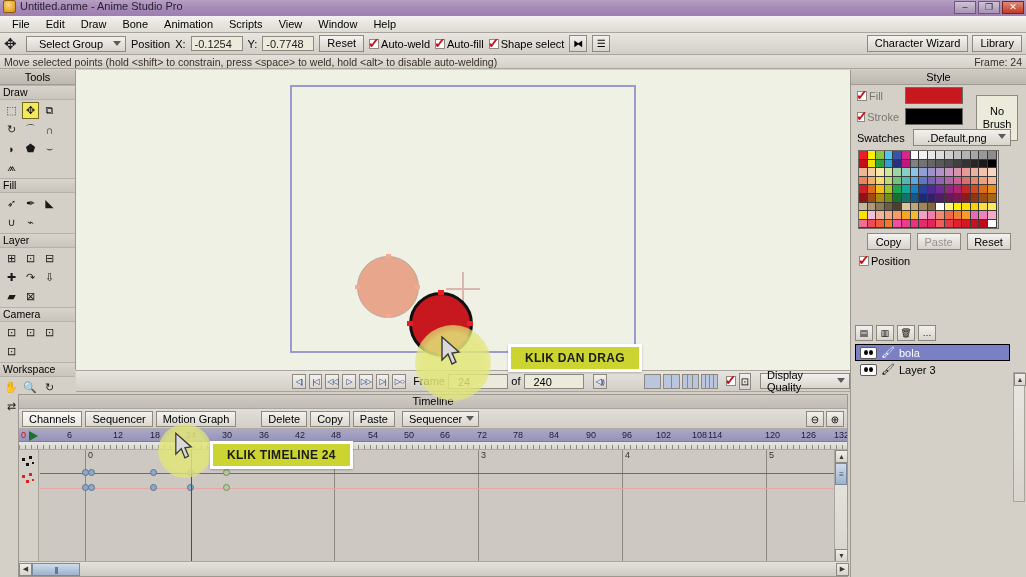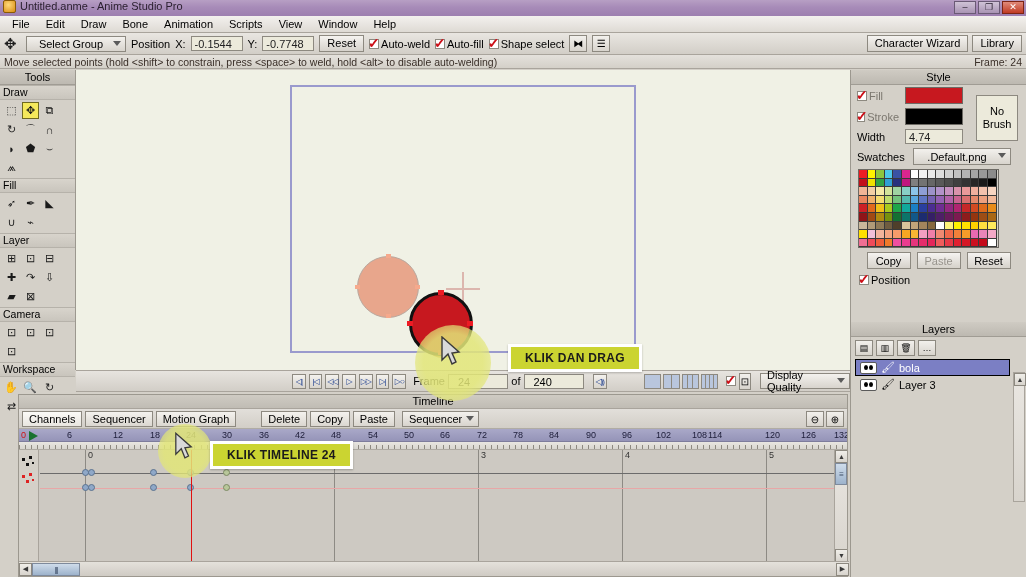--- a/index.html
+++ b/index.html
@@ -293,21 +293,21 @@
   </div>
 
   <div class="optbar">
     <div class="move-icon"></div>
     <div class="combo" style="width:100px">
       <span>Select Group</span>
       <span class="arw"></span>
     </div>
     <span class="lbl">Position</span>
     <span class="lbl">X:</span>
-    <div class="num">-0.1544</div>
+    <div class="num">-0.1254</div>
     <span class="lbl">Y:</span>
     <div class="num">-0.7748</div>
     <div class="btn">Reset</div>
     <label class="chk">
       <span class="box"></span>
       <span>Auto-weld</span>
     </label>
     <label class="chk">
       <span class="box"></span>
       <span>Auto-fill</span>
@@ -709,24 +709,20 @@
     </div>
 
     <div class="style-row">
       <label class="chk" style="width:42px">
         <span class="box"></span>
         <span style="color:#7b776f">Stroke</span>
       </label>
       <div class="swatch-btn" id="stroke-swatch" style="background: rgb(0, 0, 0);"></div>
     </div>
 
-    <div class="style-row">
-      <span class="style-label">Width</span>
-      <div class="num" style="width:58px">4.74</div>
-    </div>
 
 
     <div class="style-row">
       <span class="style-label" style="width:50px">Swatches</span>
       <div class="combo" style="width:98px;height:17px">
         <span>.Default.png</span>
         <span class="arw"></span>
       </div>
     </div>
 
@@ -883,21 +879,20 @@
       <div class="sbtn">Reset</div>
     </div>
 
     <label class="chk" style="margin:5px 0 0 8px">
       <span class="box" style="background:#fff"></span>
       <span>Position</span>
     </label>
   </div>
 
   <div class="layers">
-    <div class="panel-title">Layers</div>
     <div class="lay-toolbar">
       <div class="lbtn">▤</div>
       <div class="lbtn">▥</div>
       <div class="lbtn">🗑</div>
       <div class="lbtn">…</div>
     </div>
     <div class="lay-list">
       <div class="lay-row sel">
         <span class="eye">
             <b></b>

